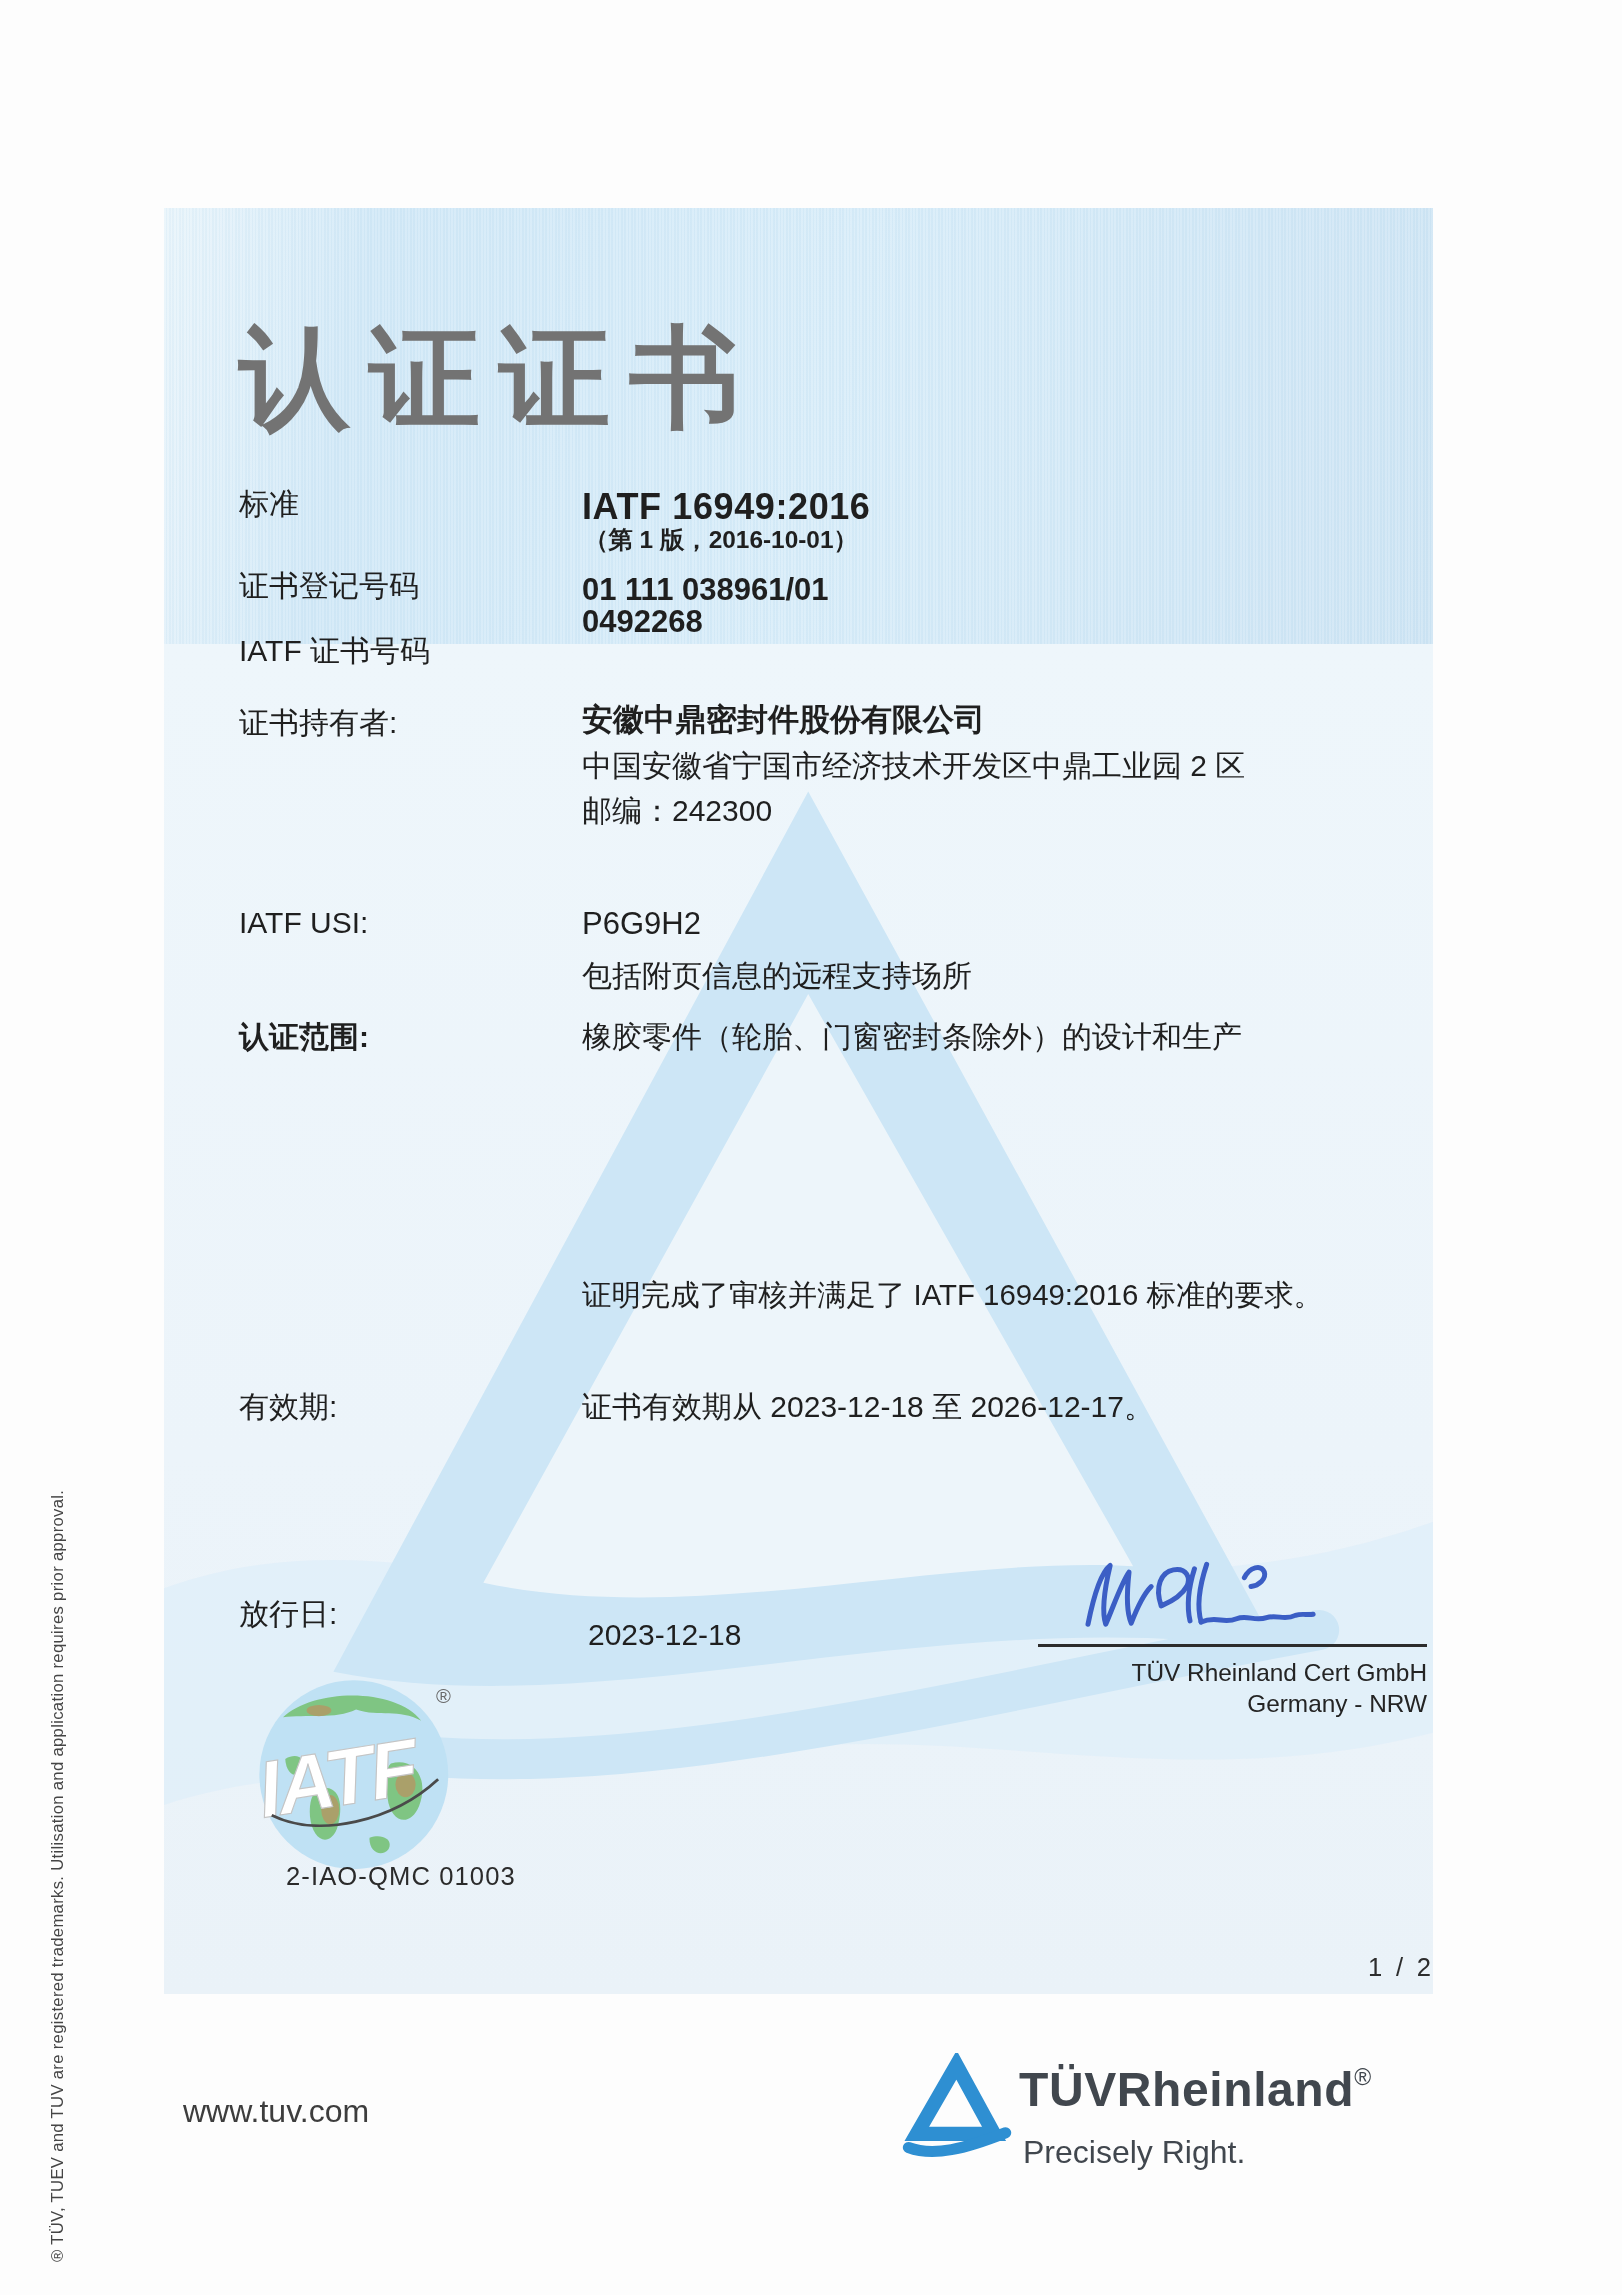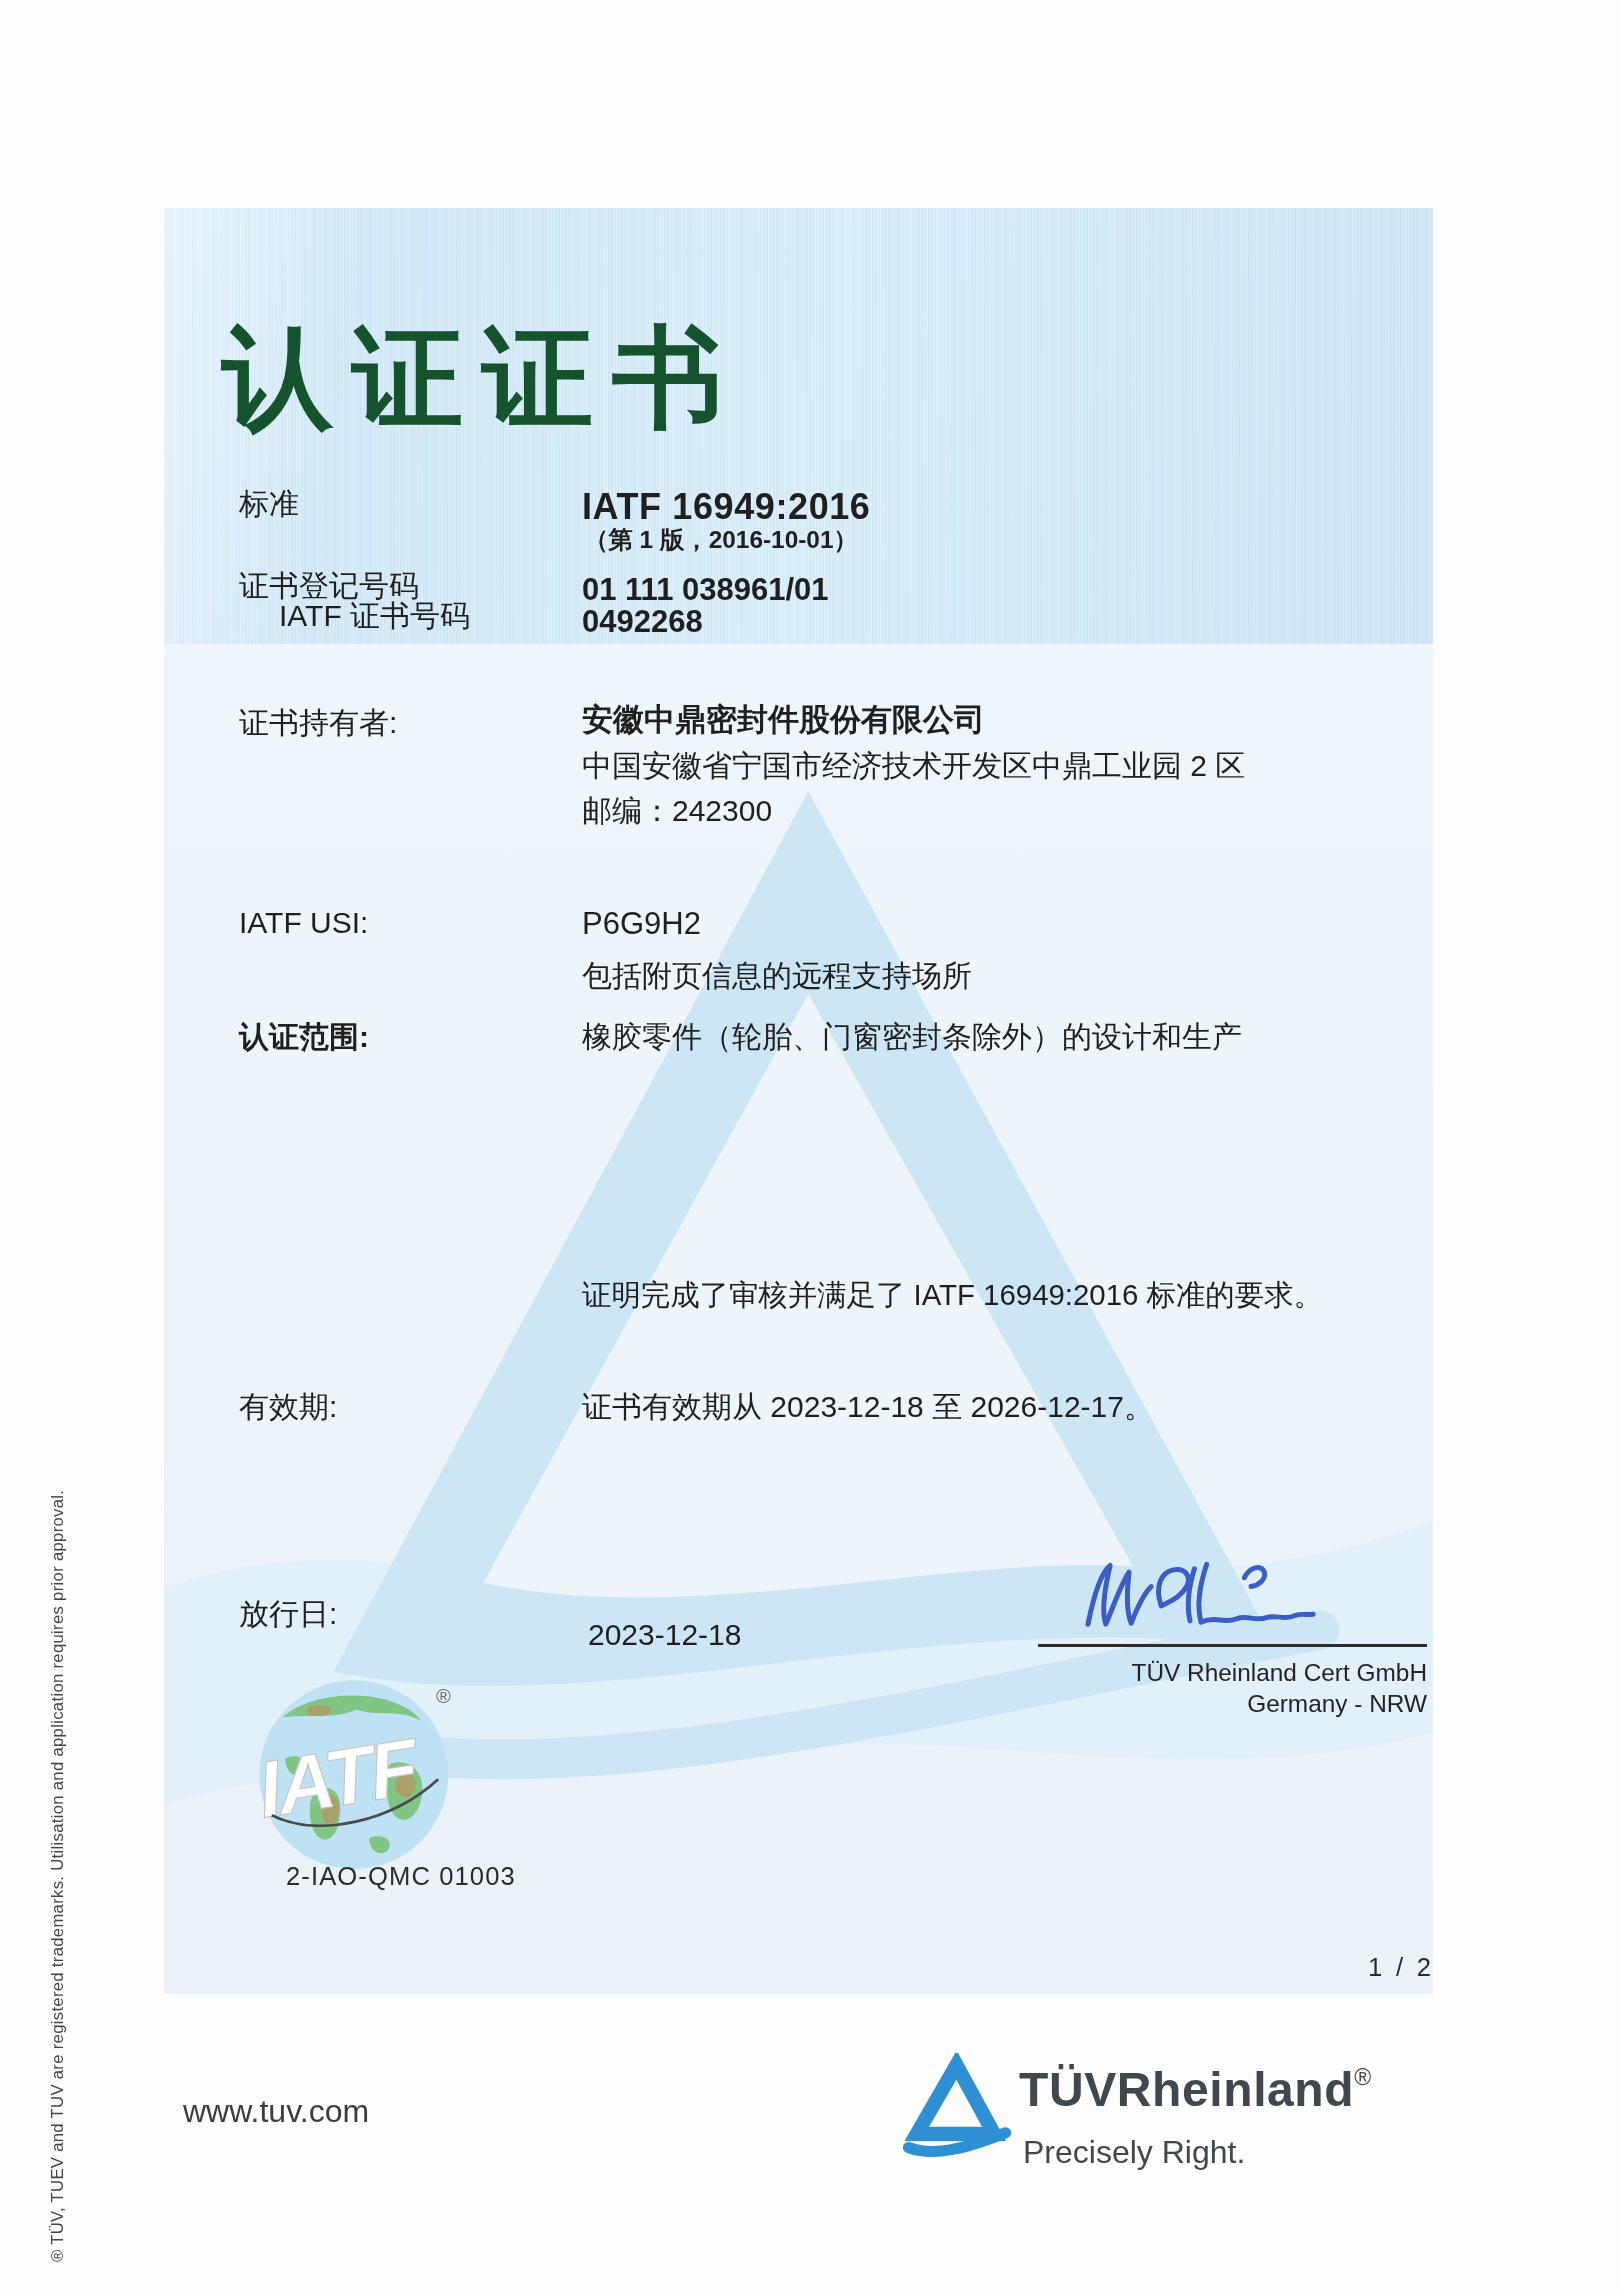--- a/index.html
+++ b/index.html
@@ -18,21 +18,21 @@
     content:"";position:absolute;inset:0;
     background:repeating-linear-gradient(90deg,rgba(255,255,255,.10) 0 1.7px,rgba(140,190,220,.07) 1.7px 3.3px);
   }
   .panel-bottom{
     left:164px;top:644px;width:1269px;height:1350px;
     background:linear-gradient(180deg,#eef6fb 0%,#ecf4fa 60%,#eaf2f8 100%);
   }
   
   .cn{font-family:"Liberation Sans","DejaVu Sans",sans-serif;}
   .title{
-    left:222px;top:304px;font-size:111px;font-weight:700;letter-spacing:19px;color:#14532d;
+    left:239px;top:304px;font-size:111px;font-weight:700;letter-spacing:19px;color:#737373;
   }
   .label{font-size:30px;color:#1f1f1f;left:239px;}
   .value{left:582px;font-size:30px;color:#1f1f1f;}
   .bold{font-weight:700;}
   .std-value{left:582px;top:486px;font-size:36px;font-weight:700;letter-spacing:0.6px;}
   .edition{left:584px;top:524px;font-size:24.4px;font-weight:700;}
   .statement{left:582px;top:1276px;font-size:29.4px;}
   
   .sig-line{left:1038px;top:1644px;width:389px;height:2.8px;background:#2c2c2c;}
   .issuer{
@@ -68,21 +68,21 @@
 
 <div class="abs title cn">认证证书</div>
 
 <div class="abs label cn" style="top:484px;">标准</div>
 <div class="abs std-value">IATF 16949:2016</div>
 <div class="abs edition cn">（第 1 版，2016-10-01）</div>
 
 <div class="abs label cn" style="top:566px;">证书登记号码</div>
 <div class="abs value bold" style="top:572px;font-size:31px;">01 111 038961/01</div>
 
-<div class="abs label cn" style="top:596px;margin-left:40px;">IATF 证书号码</div>
+<div class="abs label cn" style="top:631px;">IATF 证书号码</div>
 <div class="abs value bold" style="top:604px;font-size:31px;">0492268</div>
 
 <div class="abs label cn" style="top:703px;">证书持有者:</div>
 <div class="abs value bold cn" style="top:699px;font-size:31px;">安徽中鼎密封件股份有限公司</div>
 <div class="abs value cn" style="top:746px;">中国安徽省宁国市经济技术开发区中鼎工业园 2 区</div>
 <div class="abs value cn" style="top:791px;">邮编：242300</div>
 
 <div class="abs label" style="top:906px;">IATF USI:</div>
 <div class="abs value" style="top:906px;font-size:31px;">P6G9H2</div>
 <div class="abs value cn" style="top:956px;">包括附页信息的远程支持场所</div>

